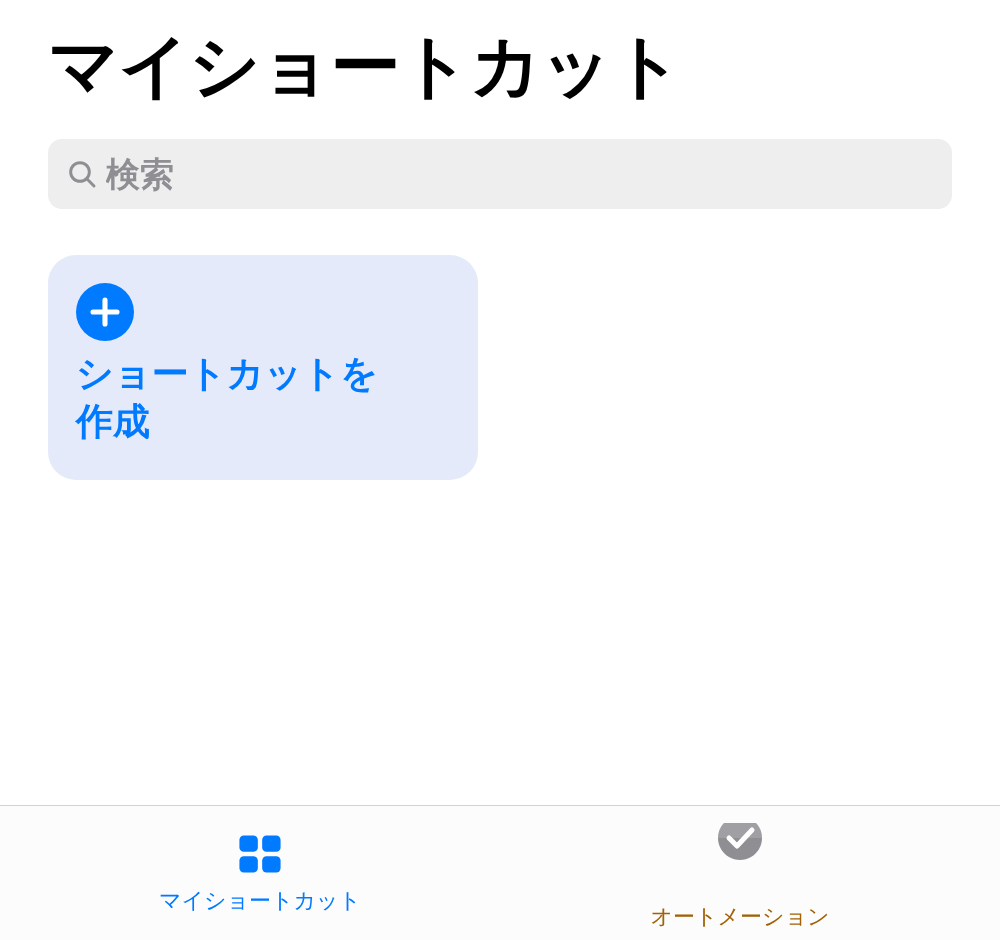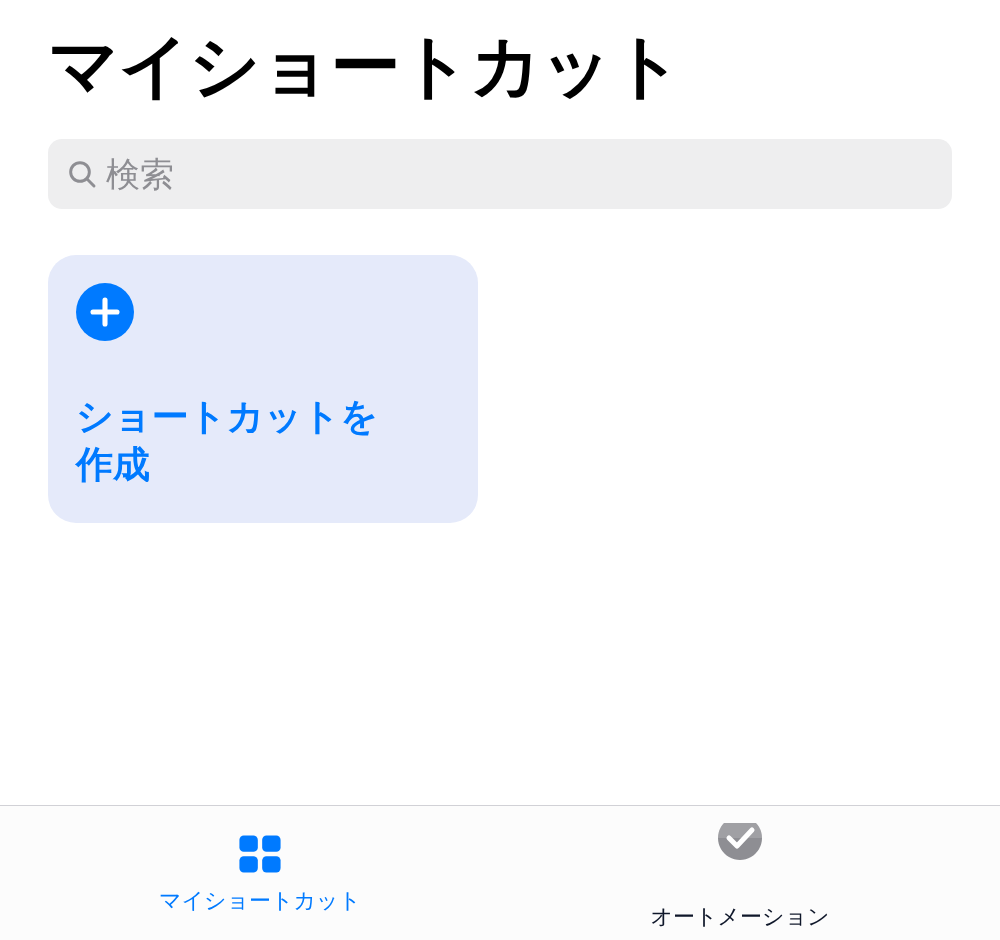--- a/index.html
+++ b/index.html
@@ -42,25 +42,26 @@
       flex-shrink: 0;
     }
     .search-input {
       border: none;
       background: transparent;
       font-size: 34px;
       color: #8e8e93;
       outline: none;
       width: 100%;
       font-family: inherit;
+      font-weight: bold;
     }
     .search-input::placeholder { color: #8e8e93; }
     .shortcut-card {
       width: 430px;
-      height: 268px;
+      height: 225px;
       background: #e5eafa;
       border-radius: 28px;
       padding: 28px;
       display: flex;
       flex-direction: column;
       justify-content: space-between;
       cursor: pointer;
     }
     .plus-badge {
       width: 58px;
@@ -98,21 +99,21 @@
       cursor: pointer;
       position: relative;
       height: 100%;
     }
     .tab-icon { height: 52px; display: flex; align-items: center; justify-content: center; }
     .tab-label {
       font-size: 22px;
       font-weight: 500;
     }
     .tab-active .tab-label { color: #007aff; }
-    .tab-inactive .tab-label { color: #0f172a; margin-top: 32px; }
+    .tab-inactive .tab-label { color: #a16207; margin-top: 32px; }
     .highlight-box {
       position: absolute;
       border: 4px solid red;
       top: 4px;
       bottom: 10px;
       width: 210px;
       pointer-events: none;
     }
   </style>
 </head>

